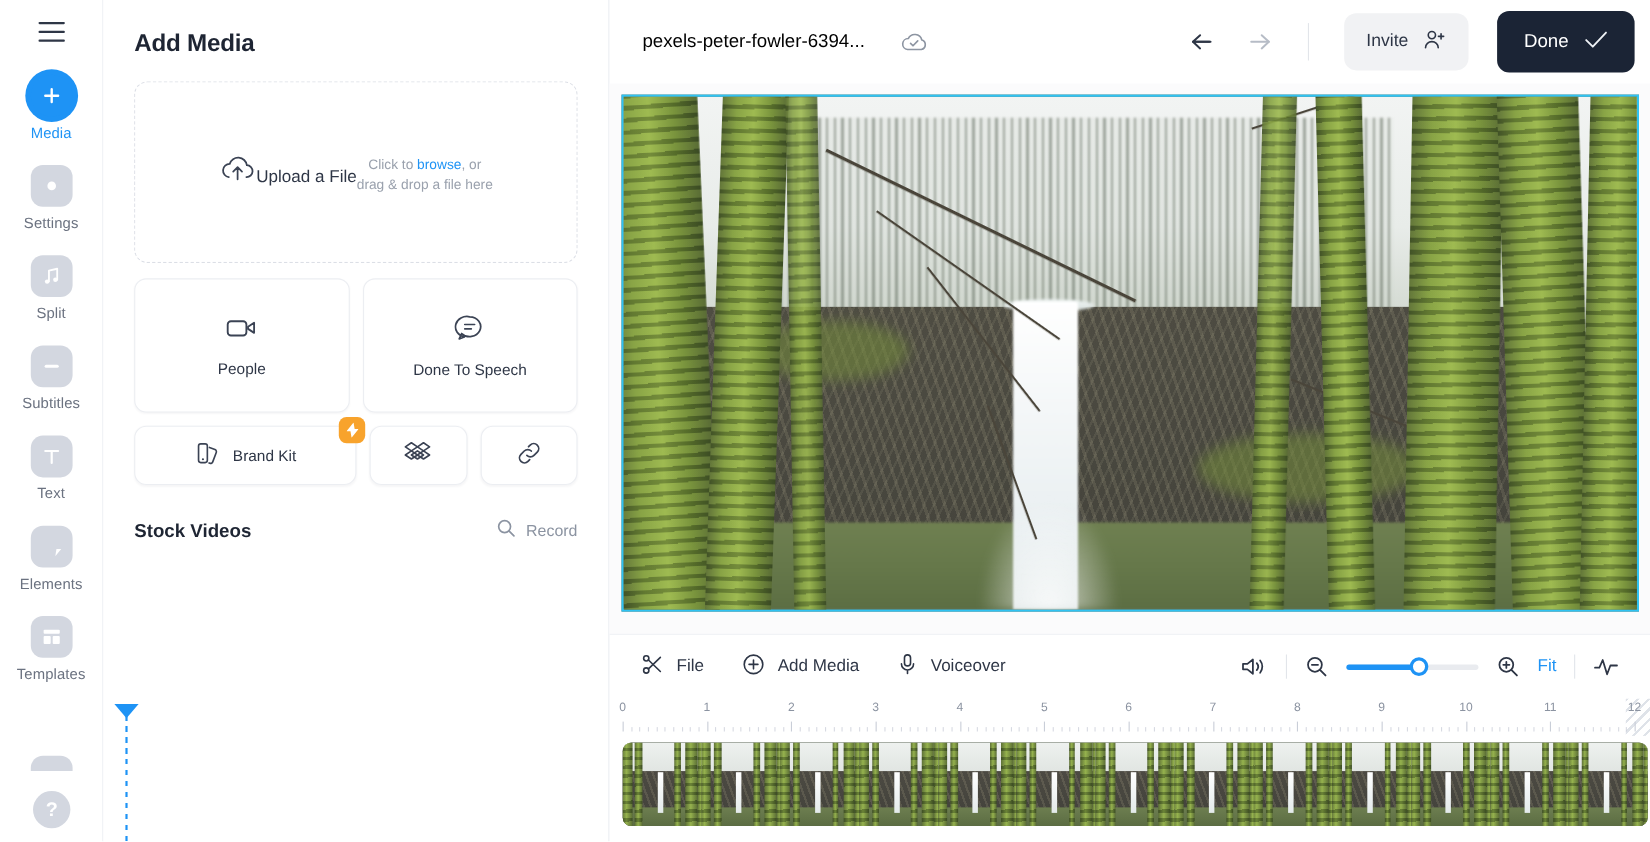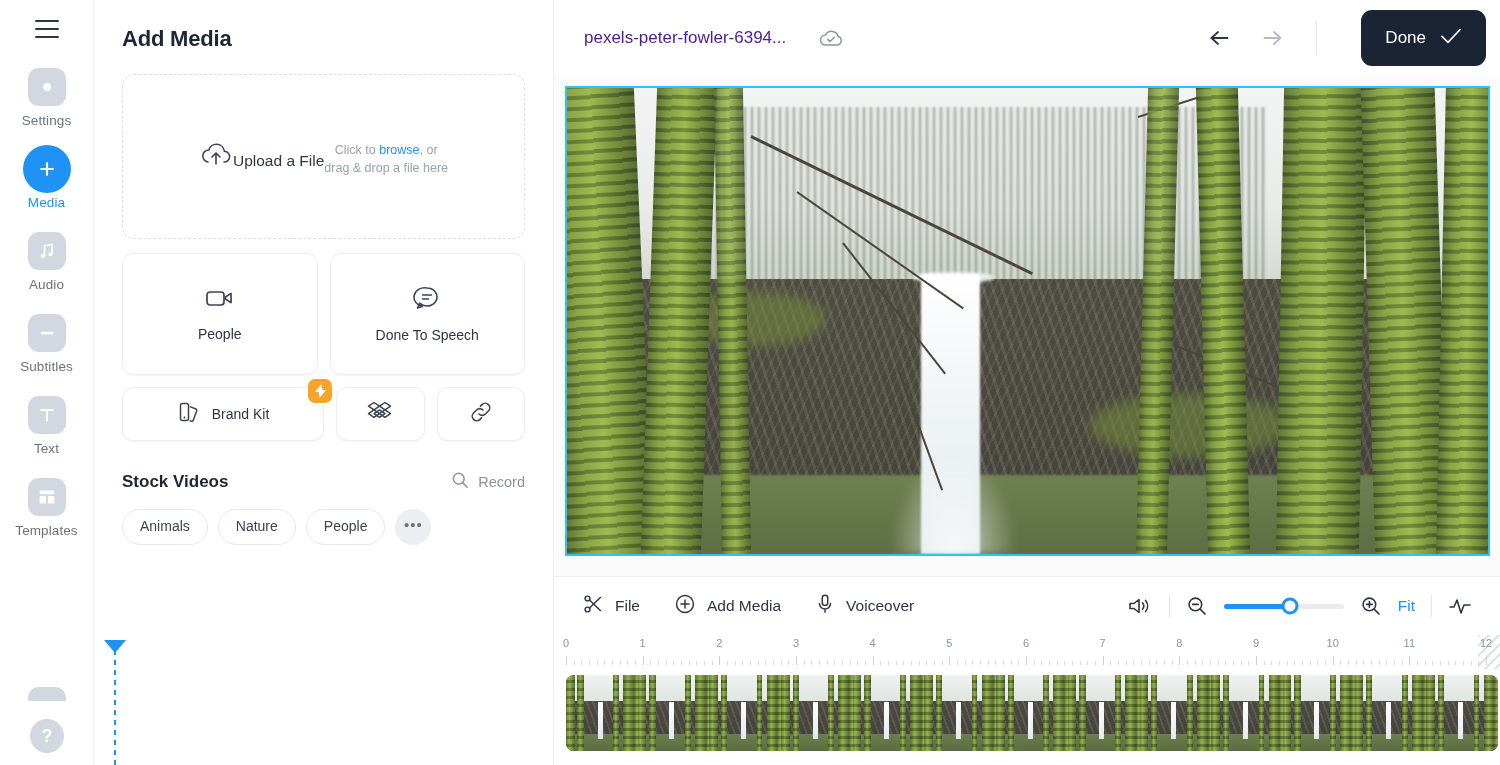--- a/index.html
+++ b/index.html
@@ -105,21 +105,21 @@
     color: #6b7280; font-size: 15px; letter-spacing: 1px; padding-bottom: 5px;
   }
 
   
   .right { flex: 1; display: flex; flex-direction: column; height: 765px; min-width: 0; }
 
   .topbar {
     height: 76px; flex: 0 0 76px; display: flex; align-items: center;
     padding: 0 14px 0 30px; gap: 14px; background: #fff;
   }
-  .proj-title { font-size: 17px; color: #4c1d95; }
+  .proj-title { font-size: 17px; color: #000000; }
   .cloud-ico { margin-left: 18px; display: flex; align-items: center; cursor: pointer; }
   .top-spacer { flex: 1; }
   .undo-redo { display: flex; align-items: center; gap: 16px; }
   .icon-btn { cursor: pointer; display: flex; align-items: center; justify-content: center; }
   .vdiv { width: 1px; height: 34px; background: #e2e5ea; margin: 0 18px; }
   .invite-btn {
     display: flex; align-items: center; gap: 13px; background: #f1f2f4;
     border: none; border-radius: 11px; padding: 0 20px; height: 52px;
     font-size: 16px; color: #2e3646; cursor: pointer; font-family: inherit;
   }
@@ -242,68 +242,77 @@
 
 <div class="app">
 
   <div class="rail">
     <div class="hamburger">
       <span></span>
         <span></span>
         <span></span>
     </div>
 
+    <div class="rail-item active">
+      <div class="rail-icon">
+        <svg width="20" height="20" viewBox="0 0 24 24">
+            <path d="M12 5v14M5 12h14" stroke="#fff" stroke-width="2.6" stroke-linecap="round"></path>
+          </svg>
+      </div>
+      <div class="rail-label">Media</div>
+    </div>
+
     <div class="rail-item">
       <div class="rail-icon">
         <svg width="26" height="26" viewBox="0 0 24 24">
             <path fill="#d3d7e0" d="M12 2l2.3 1.1 2.5-.4 1.3 2.2 2.2 1.3-.4 2.5L21 11v2l-1.1 2.3.4 2.5-2.2 1.3-1.3 2.2-2.5-.4L12 22l-2.3-1.1-2.5.4-1.3-2.2-2.2-1.3.4-2.5L3 13v-2l1.1-2.3-.4-2.5 2.2-1.3L7.2 2.7l2.5.4z"></path>
             <circle cx="12" cy="12" r="3.6" fill="#ffffff"></circle>
           </svg>
       </div>
       <div class="rail-label">Settings</div>
-    </div>
-
-    <div class="rail-item active">
-      <div class="rail-icon">
-        <svg width="20" height="20" viewBox="0 0 24 24">
-            <path d="M12 5v14M5 12h14" stroke="#fff" stroke-width="2.6" stroke-linecap="round"></path>
-          </svg>
-      </div>
-      <div class="rail-label">Media</div>
     </div>
 
     <div class="rail-item">
       <div class="rail-icon">
         <svg width="20" height="20" viewBox="0 0 24 24">
             <path d="M9 18V6l9-2v12" stroke="#fff" stroke-width="2" fill="none" stroke-linecap="round" stroke-linejoin="round"></path>
             <circle cx="7" cy="18" r="2.4" fill="#fff"></circle>
             <circle cx="16" cy="16" r="2.4" fill="#fff"></circle>
           </svg>
       </div>
-      <div class="rail-label">Audio</div>
+      <div class="rail-label">Split</div>
     </div>
 
     <div class="rail-item">
       <div class="rail-icon">
         <svg width="22" height="22" viewBox="0 0 24 24">
             <rect x="5" y="10.5" width="14" height="3" rx="1.5" fill="#fff"></rect>
           </svg>
       </div>
       <div class="rail-label">Subtitles</div>
     </div>
 
     <div class="rail-item">
       <div class="rail-icon">
         <svg width="20" height="20" viewBox="0 0 24 24">
             <path d="M5 6h14M12 6v13" stroke="#fff" stroke-width="2.4" stroke-linecap="round"></path>
           </svg>
       </div>
       <div class="rail-label">Text</div>
     </div>
 
+    <div class="rail-item">
+      <div class="rail-icon">
+        <svg width="26" height="26" viewBox="0 0 24 24">
+            <path fill="#fff" d="M17 22H7a3 3 0 0 1-3-3V5a3 3 0 0 1 3-3h10a3 3 0 0 1 3 3v8l-7 9z" opacity="0"></path>
+            <path d="M16 14l4 0-5 6z" fill="#ffffff"></path>
+          </svg>
+      </div>
+      <div class="rail-label">Elements</div>
+    </div>
 
     <div class="rail-item">
       <div class="rail-icon">
         <svg width="22" height="22" viewBox="0 0 24 24">
             <rect x="4" y="5" width="16" height="4" rx="1" fill="#fff"></rect>
             <rect x="4" y="11" width="7" height="8" rx="1" fill="#fff"></rect>
             <rect x="13" y="11" width="7" height="8" rx="1" fill="#fff"></rect>
           </svg>
       </div>
       <div class="rail-label">Templates</div>
@@ -395,26 +404,20 @@
         <span>
           <svg width="18" height="18" viewBox="0 0 20 20">
               <circle cx="8.6" cy="8.6" r="6" fill="none" stroke="#8b93a1" stroke-width="1.7"></circle>
               <path d="M13.2 13.2L18 18" stroke="#8b93a1" stroke-width="1.7" stroke-linecap="round"></path>
             </svg>
         </span>
         <span class="search-label">Record</span>
       </div>
     </div>
 
-    <div class="chips">
-      <div class="chip">Animals</div>
-      <div class="chip">Nature</div>
-      <div class="chip">People</div>
-      <div class="chip-more">•••</div>
-    </div>
   </div>
 
   <div class="right">
 
     <div class="topbar">
       <span class="proj-title">pexels-peter-fowler-6394...</span>
       <span class="cloud-ico">
         <svg width="26" height="22" viewBox="0 0 26 22">
           <path d="M7 18a5 5 0 0 1 .7-9.96A6.6 6.6 0 0 1 20 9.3 4.5 4.5 0 0 1 19.6 18z" fill="none" stroke="#8d95a2" stroke-width="1.5" stroke-linejoin="round"></path>
           <path d="M9.8 12.4l2.2 2.2 4.3-4.4" fill="none" stroke="#8d95a2" stroke-width="1.5" stroke-linecap="round" stroke-linejoin="round"></path>
@@ -433,20 +436,30 @@
         <span class="icon-btn">
           <svg width="30" height="22" viewBox="0 0 30 22">
               <path d="M20 5l6.5 6L20 17" fill="none" stroke="#b6bcc6" stroke-width="1.8" stroke-linecap="round" stroke-linejoin="round"></path>
               <path d="M26.5 11h-16" stroke="#b6bcc6" stroke-width="1.8" stroke-linecap="round"></path>
             </svg>
         </span>
       </div>
 
       <div class="vdiv"></div>
 
+      <button class="invite-btn">
+        <span>Invite</span>
+        <span>
+          <svg width="22" height="22" viewBox="0 0 24 24">
+            <circle cx="9.5" cy="7.5" r="3.6" fill="none" stroke="#2e3646" stroke-width="1.6"></circle>
+            <path d="M3.2 20c0-3.6 2.9-6 6.3-6s6.3 2.4 6.3 6" fill="none" stroke="#2e3646" stroke-width="1.6" stroke-linecap="round"></path>
+            <path d="M18.6 6.2v5.2M16 8.8h5.2" stroke="#2e3646" stroke-width="1.6" stroke-linecap="round"></path>
+          </svg>
+        </span>
+      </button>
 
       <button class="done-btn">
         <span>Done</span>
         <span>
           <svg width="22" height="18" viewBox="0 0 22 18">
               <path d="M2 9.4l6 6L20 2.6" fill="none" stroke="#eef1f5" stroke-width="1.7" stroke-linecap="round" stroke-linejoin="round"></path>
             </svg>
         </span>
       </button>
     </div>

